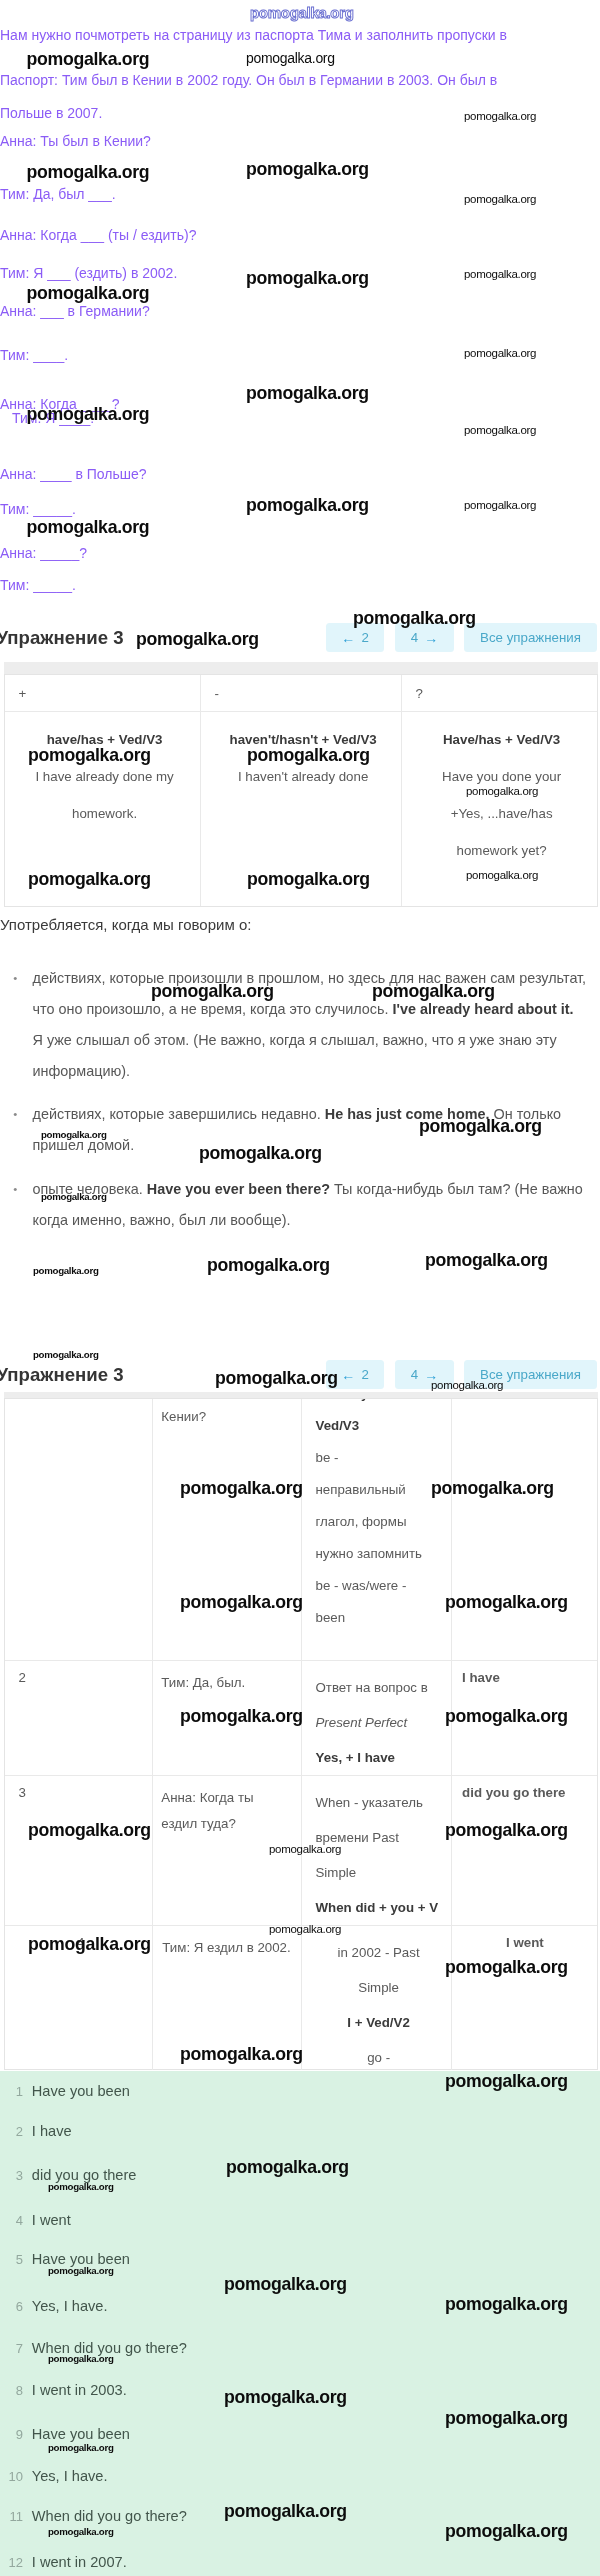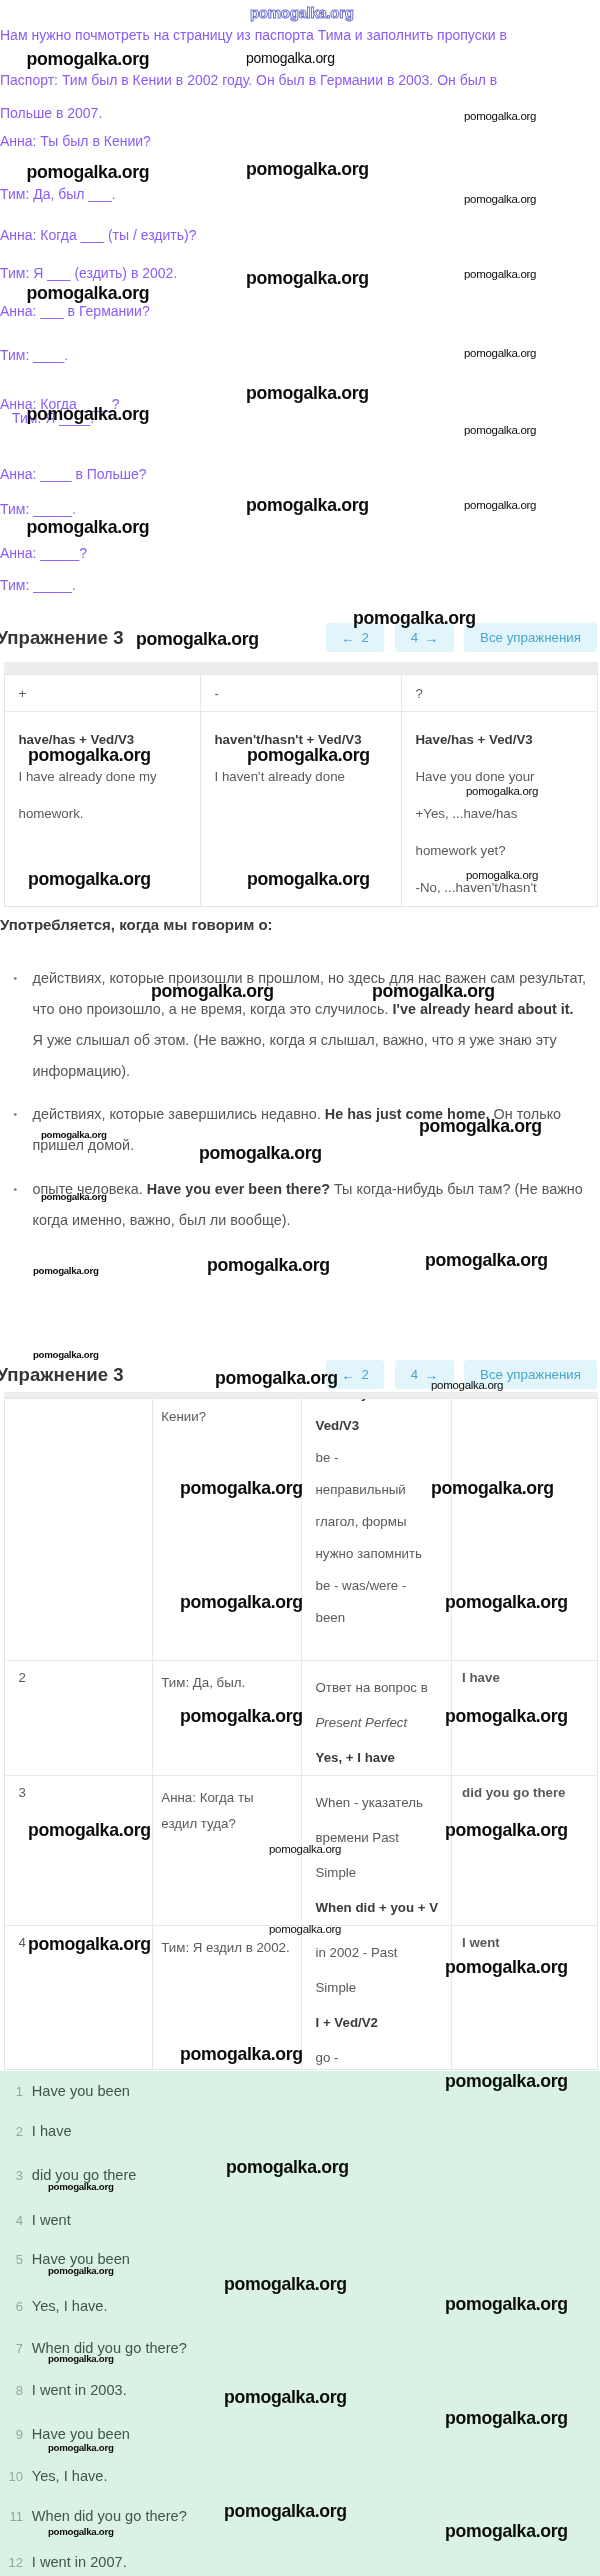--- a/index.html
+++ b/index.html
@@ -2,33 +2,33 @@
 <html style="font-size:14px"><head>
 <meta charset="utf-8">
 <style>
   html,body{margin:0;padding:0;background:#fff;}
   .page{position:relative;width:601px;height:2576px;background:#fff;overflow:hidden;
         font-family:"Liberation Sans",sans-serif;color:#555;}
   .abs{position:absolute;}
   
   .txt{font-size:14px;color:#8b5cf6;white-space:nowrap;}
   .h-ex{font-size:18.6px;font-weight:700;color:#353535;white-space:nowrap;}
-  .h-usage{font-size:15px;font-weight:700;color:#3a3a3a;white-space:nowrap;}
+  .h-usage{font-size:15px;font-weight:400;color:#3a3a3a;white-space:nowrap;}
   
   .pill{position:absolute;height:29px;background:#e1f5fb;border-radius:3.5px;
         display:flex;align-items:center;justify-content:center;gap:6.2px;
         font-size:13.3px;color:#4aa8c9;cursor:pointer;}
   .pill .arr{color:#2b9fd6;font-size:14px;}
   
   .strip{background:#ededed;}
   .tbl{position:absolute;display:grid;border:0.9px solid #e4e4e4;background:#fff;box-sizing:border-box;}
   .tbl>div{border-right:0.9px solid #e9e9e9;border-bottom:0.9px solid #e9e9e9;box-sizing:border-box;
            overflow:hidden;padding:8.8px 8.8px 0 14px;font-size:13.3px;color:#5a5a5a;}
   .tbl>div.lastcol{border-right:none;}
-  .tbl>div.lastrow{border-bottom:none;}
+  .tbl>div.lastrow{border-bottom:none;text-align:center;}
   .t1-head{font-size:13.3px;color:#555;padding-top:10.6px !important;}
   .t1-body .tl{line-height:37px;white-space:nowrap;}
   .t2-expl .tl{line-height:35px;}
   .t2-r1 .tl{line-height:32px;}
   .tl.cut{margin-top:-21px;}
   .sg-b{font-weight:700;color:#3b3b3b;}
   .sg-i{font-style:italic;}
   .t2-num{color:#6a6a6a;}
   .t2-quote{line-height:26.5px;padding-left:8.8px !important;}
   .t2-ans{font-weight:700;color:#3b3b3b;padding-left:10.6px !important;}
@@ -98,21 +98,20 @@
       </div>
     <div class="t1-body lastrow">
         <div class="tl"><span class="sg-b">haven't/hasn't + Ved/V3</span></div>
         <div class="tl"><span>I haven't already done</span></div>
       </div>
     <div class="t1-body lastrow lastcol">
         <div class="tl"><span class="sg-b">Have/has + Ved/V3</span></div>
         <div class="tl"><span>Have you done your</span></div>
         <div class="tl"><span>+Yes, ...have/has</span></div>
         <div class="tl"><span>homework yet?</span></div>
-        <div class="tl"><span>-No, ...haven't/hasn't</span></div>
       </div>
   </div>
 
   <div class="abs h-usage" style="left:0;top:916px;">Употребляется, когда мы говорим о:</div>
   <ul class="bullets">
     <li><span>действиях, которые произошли в прошлом, но здесь для нас важен сам результат, что оно произошло, а не время, когда это случилось. </span><span class="sg-b">I've already heard about it.</span><span> Я уже слышал об этом. (Не важно, когда я слышал, важно, что я уже знаю эту информацию).</span></li>
     <li><span>действиях, которые завершились недавно. </span><span class="sg-b">He has just come home.</span><span> Он только пришел домой.</span></li>
     <li><span>опыте человека. </span><span class="sg-b">Have you ever been there?</span><span> Ты когда-нибудь был там? (Не важно когда именно, важно, был ли вообще).</span></li>
   </ul>
 

